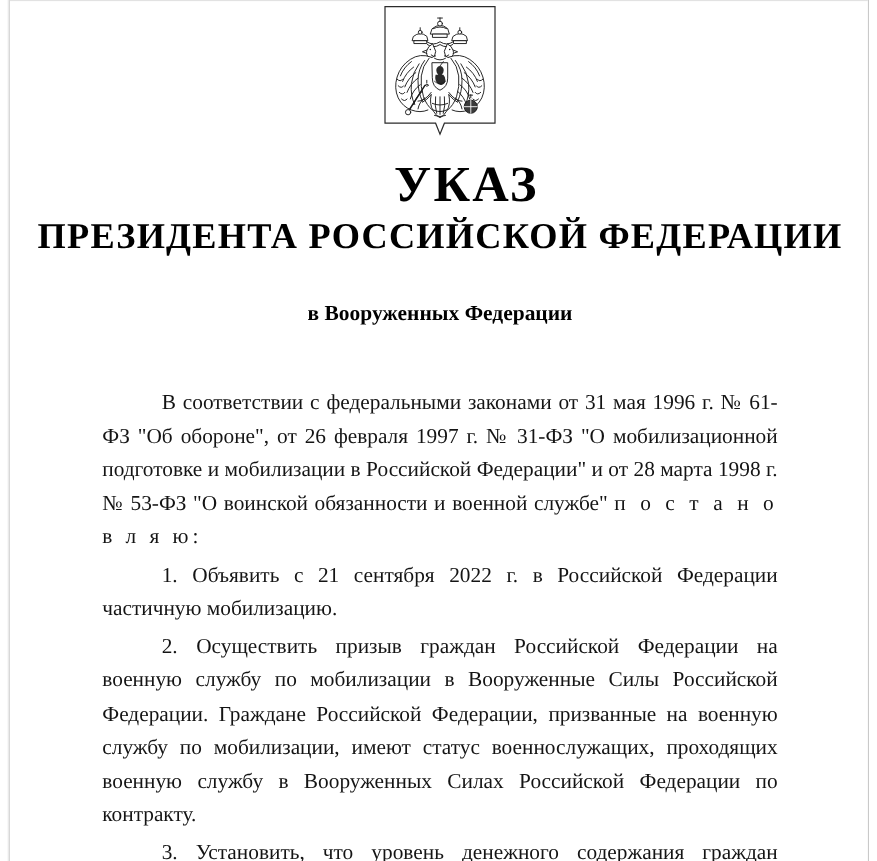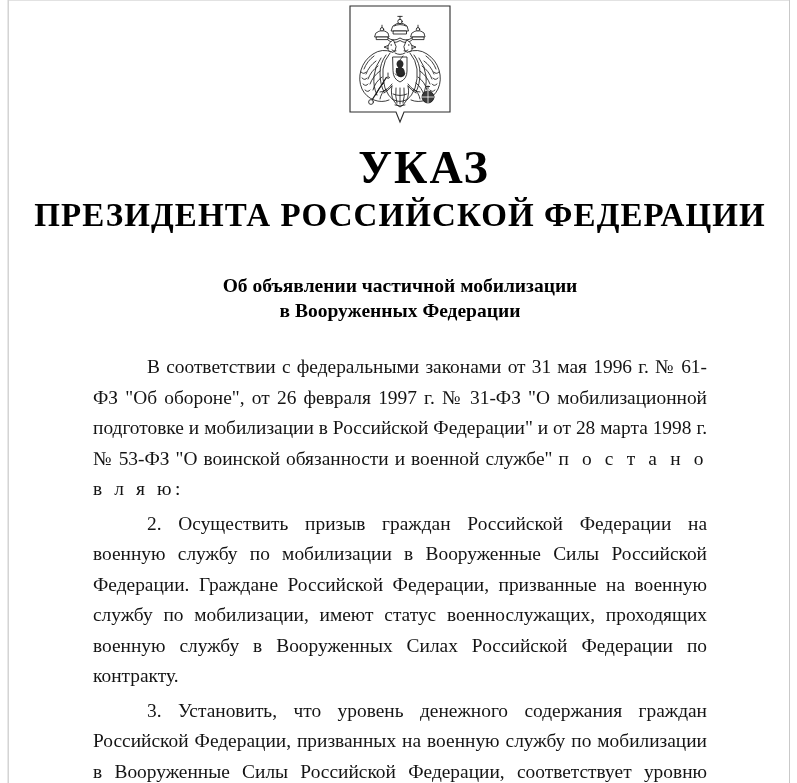--- a/index.html
+++ b/index.html
@@ -246,28 +246,28 @@
         </g>
       </svg>
     </span>
   </div>
 
   <div class="doc-title">УКАЗ</div>
 
   <div class="doc-subtitle">ПРЕЗИДЕНТА РОССИЙСКОЙ ФЕДЕРАЦИИ</div>
 
   <div class="doc-heading">
-    <span class="hl">Об объявлении частичной мобилизации</span>
     <span class="hl">в Вооруженных Федерации</span>
   </div>
 
   <div class="doc-body">
 
     <p><span>В соответствии с федеральными законами от 31 мая 1996 г. № 61-ФЗ "Об обороне", от 26 февраля 1997 г. № 31-ФЗ "О мобилизационной подготовке и мобилизации в Российской Федерации" и от 28 марта 1998 г. № 53-ФЗ "О воинской обязанности и военной службе" </span><span class="spaced-out">п о с т а н о в л я ю:</span></p>
 
+    <p>1. Объявить с 21 сентября 2022 г. в Российской Федерации частичную мобилизацию.</p>
 
     <p>2. Осуществить призыв граждан Российской Федерации на военную службу по мобилизации в Вооруженные Силы Российской Федерации. Граждане Российской Федерации, призванные на военную службу по мобилизации, имеют статус военнослужащих, проходящих военную службу в Вооруженных Силах Российской Федерации по контракту.</p>
 
     <p>3. Установить, что уровень денежного содержания граждан Российской Федерации, призванных на военную службу по мобилизации в Вооруженные Силы Российской Федерации, соответствует уровню денежного содержания военнослужащих, проходящих военную службу в Вооруженных Силах Российской</p>
 
   </div>
 
 </div>
 
 </body></html>

